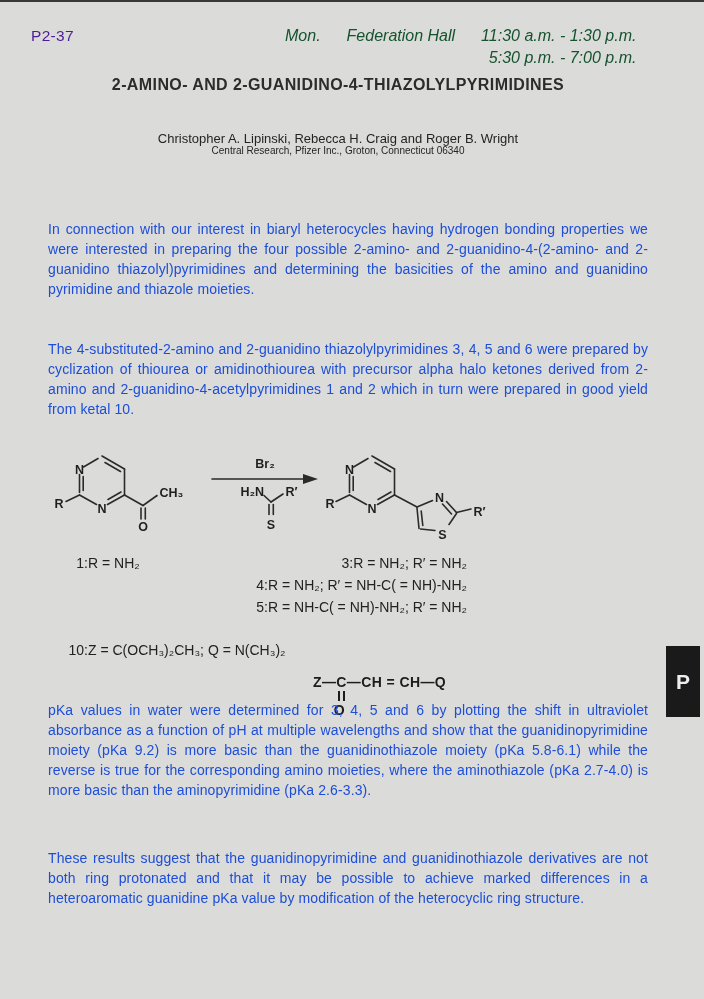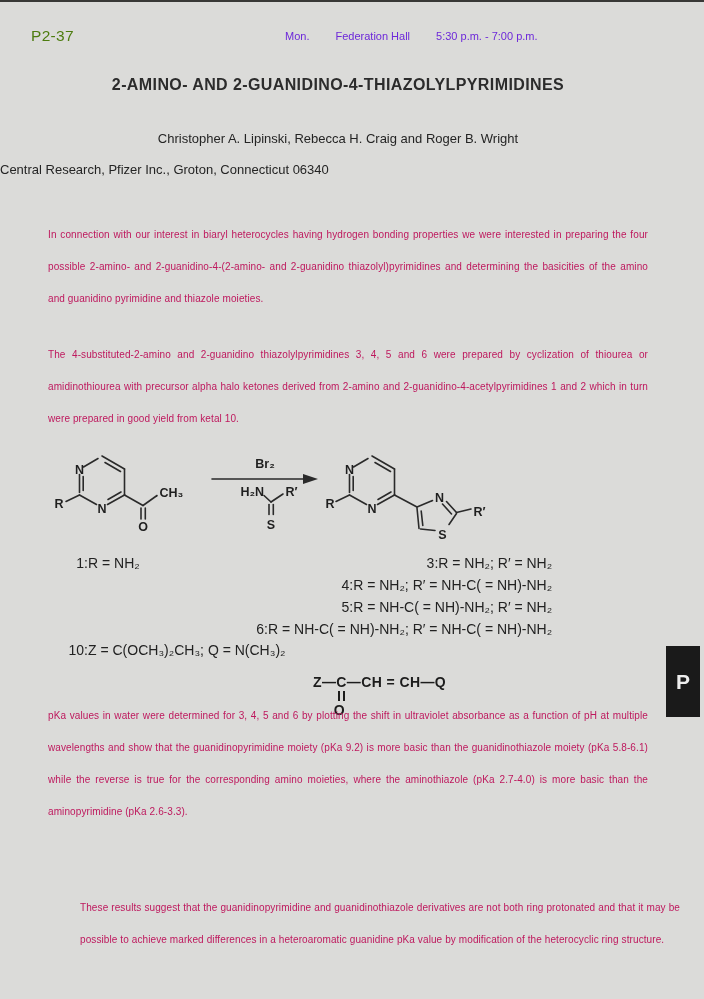--- a/index.html
+++ b/index.html
@@ -3,36 +3,36 @@
 <meta charset="utf-8">
 <style>
   html,body{margin:0;padding:0;}
   .page{
     position:relative;width:704px;height:999px;overflow:hidden;
     background:#dbdbd9;
     font-family:"Liberation Sans","DejaVu Sans",sans-serif;
     color:#262626;
   }
   .topline{position:absolute;top:0;left:0;width:704px;height:2px;background:#383836;}
-  .code{position:absolute;left:31px;top:27px;font-size:15.5px;letter-spacing:.3px;color:#4d7c0f;}
-  .session{position:absolute;left:285px;top:25px;display:flex;font-size:11px;line-height:22px;color:#6d28d9;}
+  .code{position:absolute;left:31px;top:27px;font-size:15.5px;letter-spacing:.3px;color:#4c1d95;}
+  .session{position:absolute;left:285px;top:25px;display:flex;font-size:16px;line-height:22px;color:#14532d;font-style:italic;}
   .session .day{margin-right:26px;}
   .session .hall{margin-right:26px;}
   .session .times{display:flex;flex-direction:column;text-align:right;}
   .title{position:absolute;left:0;top:76px;width:676px;text-align:center;
     font-size:16px;font-weight:600;letter-spacing:.4px;color:#2c2c2c;}
   .authors{position:absolute;left:0;top:131px;width:676px;text-align:center;font-size:13px;color:#242424;}
-  .affil{position:absolute;left:0;top:162px;width:676px;text-align:left;font-size:13px;color:#242424;}
+  .affil{position:absolute;left:0;top:145px;width:676px;text-align:center;font-size:10px;color:#242424;}
   .u{text-underline-offset:2.5px;}
-  .para{position:absolute;left:48px;width:600px;font-size:10px;line-height:32px;
-    text-align:justify;color:#be185d;letter-spacing:.1px;}
+  .para{position:absolute;left:48px;width:600px;font-size:14px;line-height:20px;
+    text-align:justify;color:#1d4ed8;letter-spacing:.1px;}
   #p-intro{top:219px;}
   #p-synth{top:339px;}
   #p-pka{top:700px;}
-  #p-concl{top:892px;margin-left:32px;}
+  #p-concl{top:848px;}
   
   .scheme{position:absolute;left:45px;top:448px;}
   .scheme line{stroke:#2a2a2a;stroke-width:1.6;stroke-linecap:round;}
   .scheme polygon{fill:#2a2a2a;}
   .scheme text{fill:#1f1f1f;font-family:"Liberation Sans","DejaVu Sans",sans-serif;
     font-size:12.5px;font-weight:700;}
   
   .cmp{position:absolute;font-size:14px;line-height:22px;color:#222;text-align:right;}
   .cmp-left{left:45px;top:552px;}
   .cmp-right{left:242px;top:552px;}
@@ -57,20 +57,21 @@
 
 <div class="page">
   <div class="topline"></div>
 
   <div class="code">P2-37</div>
 
   <div class="session">
     <span class="day">Mon.</span>
     <span class="hall">Federation Hall</span>
     <span class="times">
+      <span>11:30 a.m. - 1:30 p.m.</span>
       <span>5:30 p.m. - 7:00 p.m.</span>
     </span>
   </div>
 
   <div class="title">2-AMINO- AND 2-GUANIDINO-4-THIAZOLYLPYRIMIDINES</div>
 
   <div class="authors">
     <span class="u">Christopher A. Lipinski</span><span>, Rebecca H. Craig and Roger B. Wright</span>
   </div>
 
@@ -156,23 +157,20 @@
   <div class="cmp cmp-right">
     <div class="cmp-row">
       <span class="cnum"><span class="u">3</span><span>:</span></span><span>R = NH₂; R′ = NH₂</span>
     </div>
     <div class="cmp-row">
       <span class="cnum"><span class="u">4</span><span>:</span></span><span>R = NH₂; R′ = NH-C( = NH)-NH₂</span>
     </div>
     <div class="cmp-row">
       <span class="cnum"><span class="u">5</span><span>:</span></span><span>R = NH-C( = NH)-NH₂; R′ = NH₂</span>
     </div>
-    <div class="cmp-row">
-      <span class="cnum"><span class="u">6</span><span>:</span></span><span>R = NH-C( = NH)-NH₂; R′ = NH-C( = NH)-NH₂</span>
-    </div>
   </div>
 
   <div class="cmp cmp-ketal">
     <span class="cnum"><span class="u">10</span><span>:</span></span><span>Z = C(OCH₃)₂CH₃; Q = N(CH₃)₂</span>
   </div>
 
   <div class="enone">
     <div>Z—C—CH = CH—Q</div>
     <div class="dbl"></div>
     <div class="oxy">O</div>

